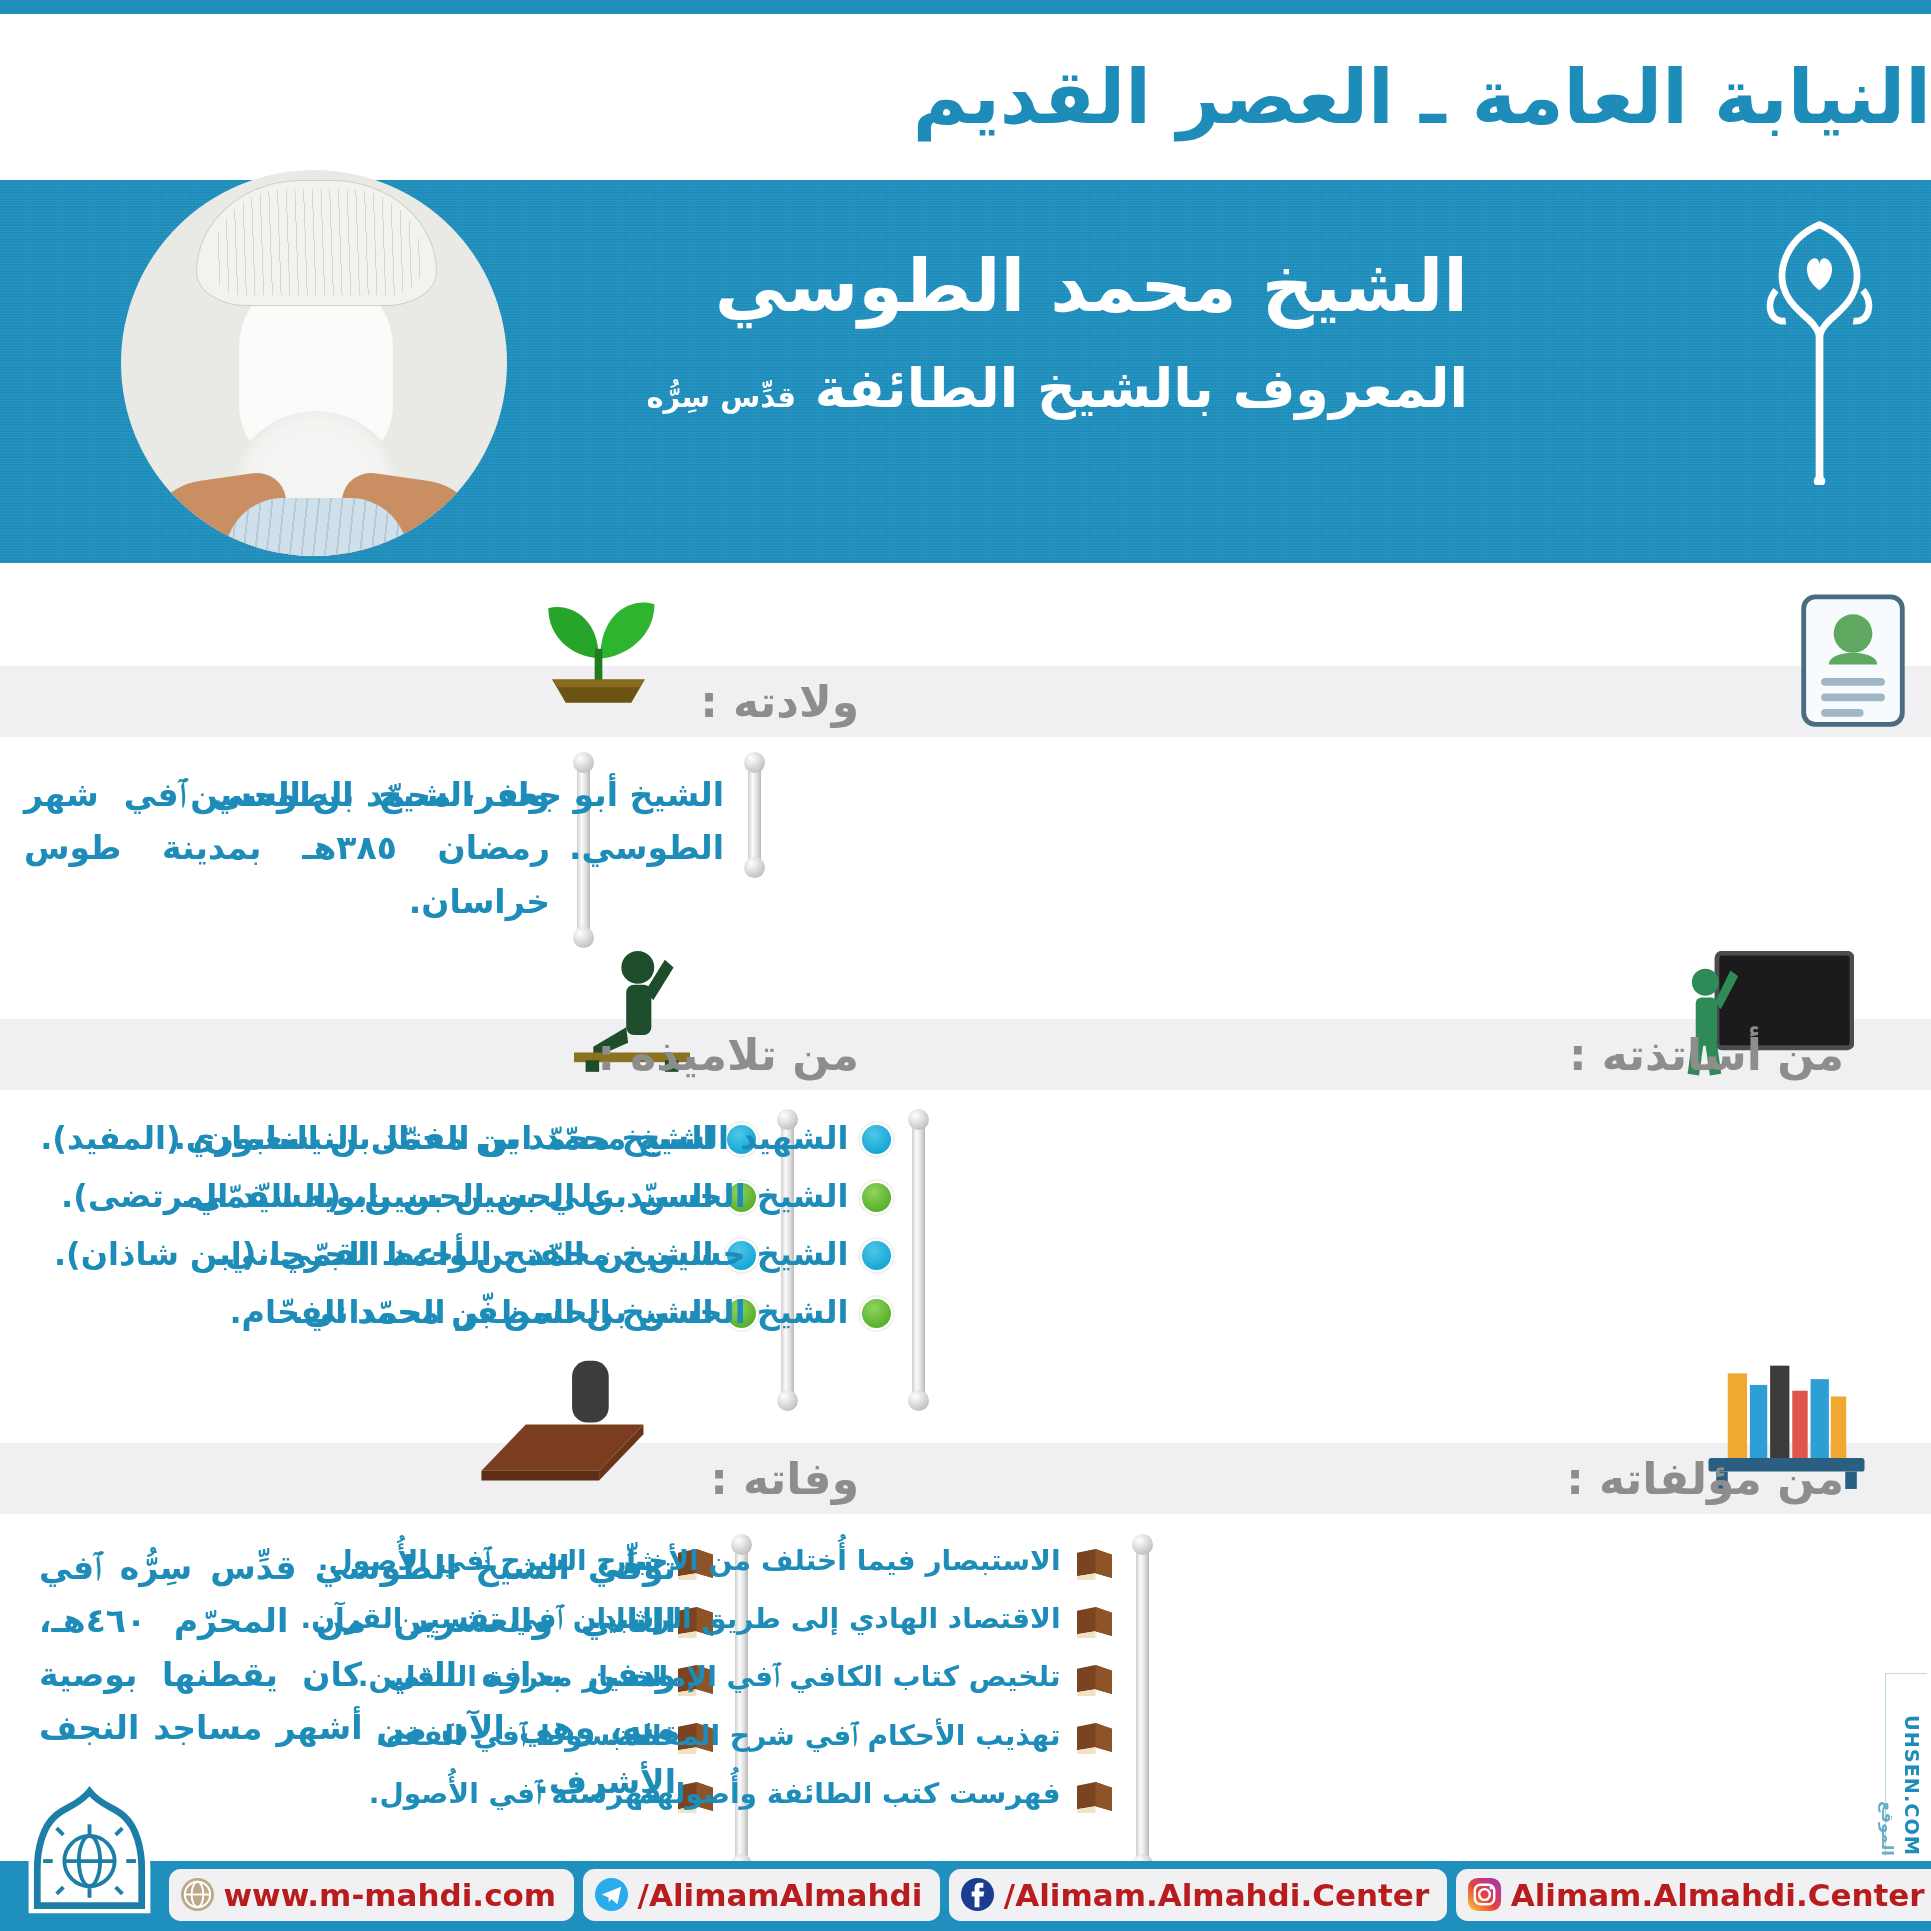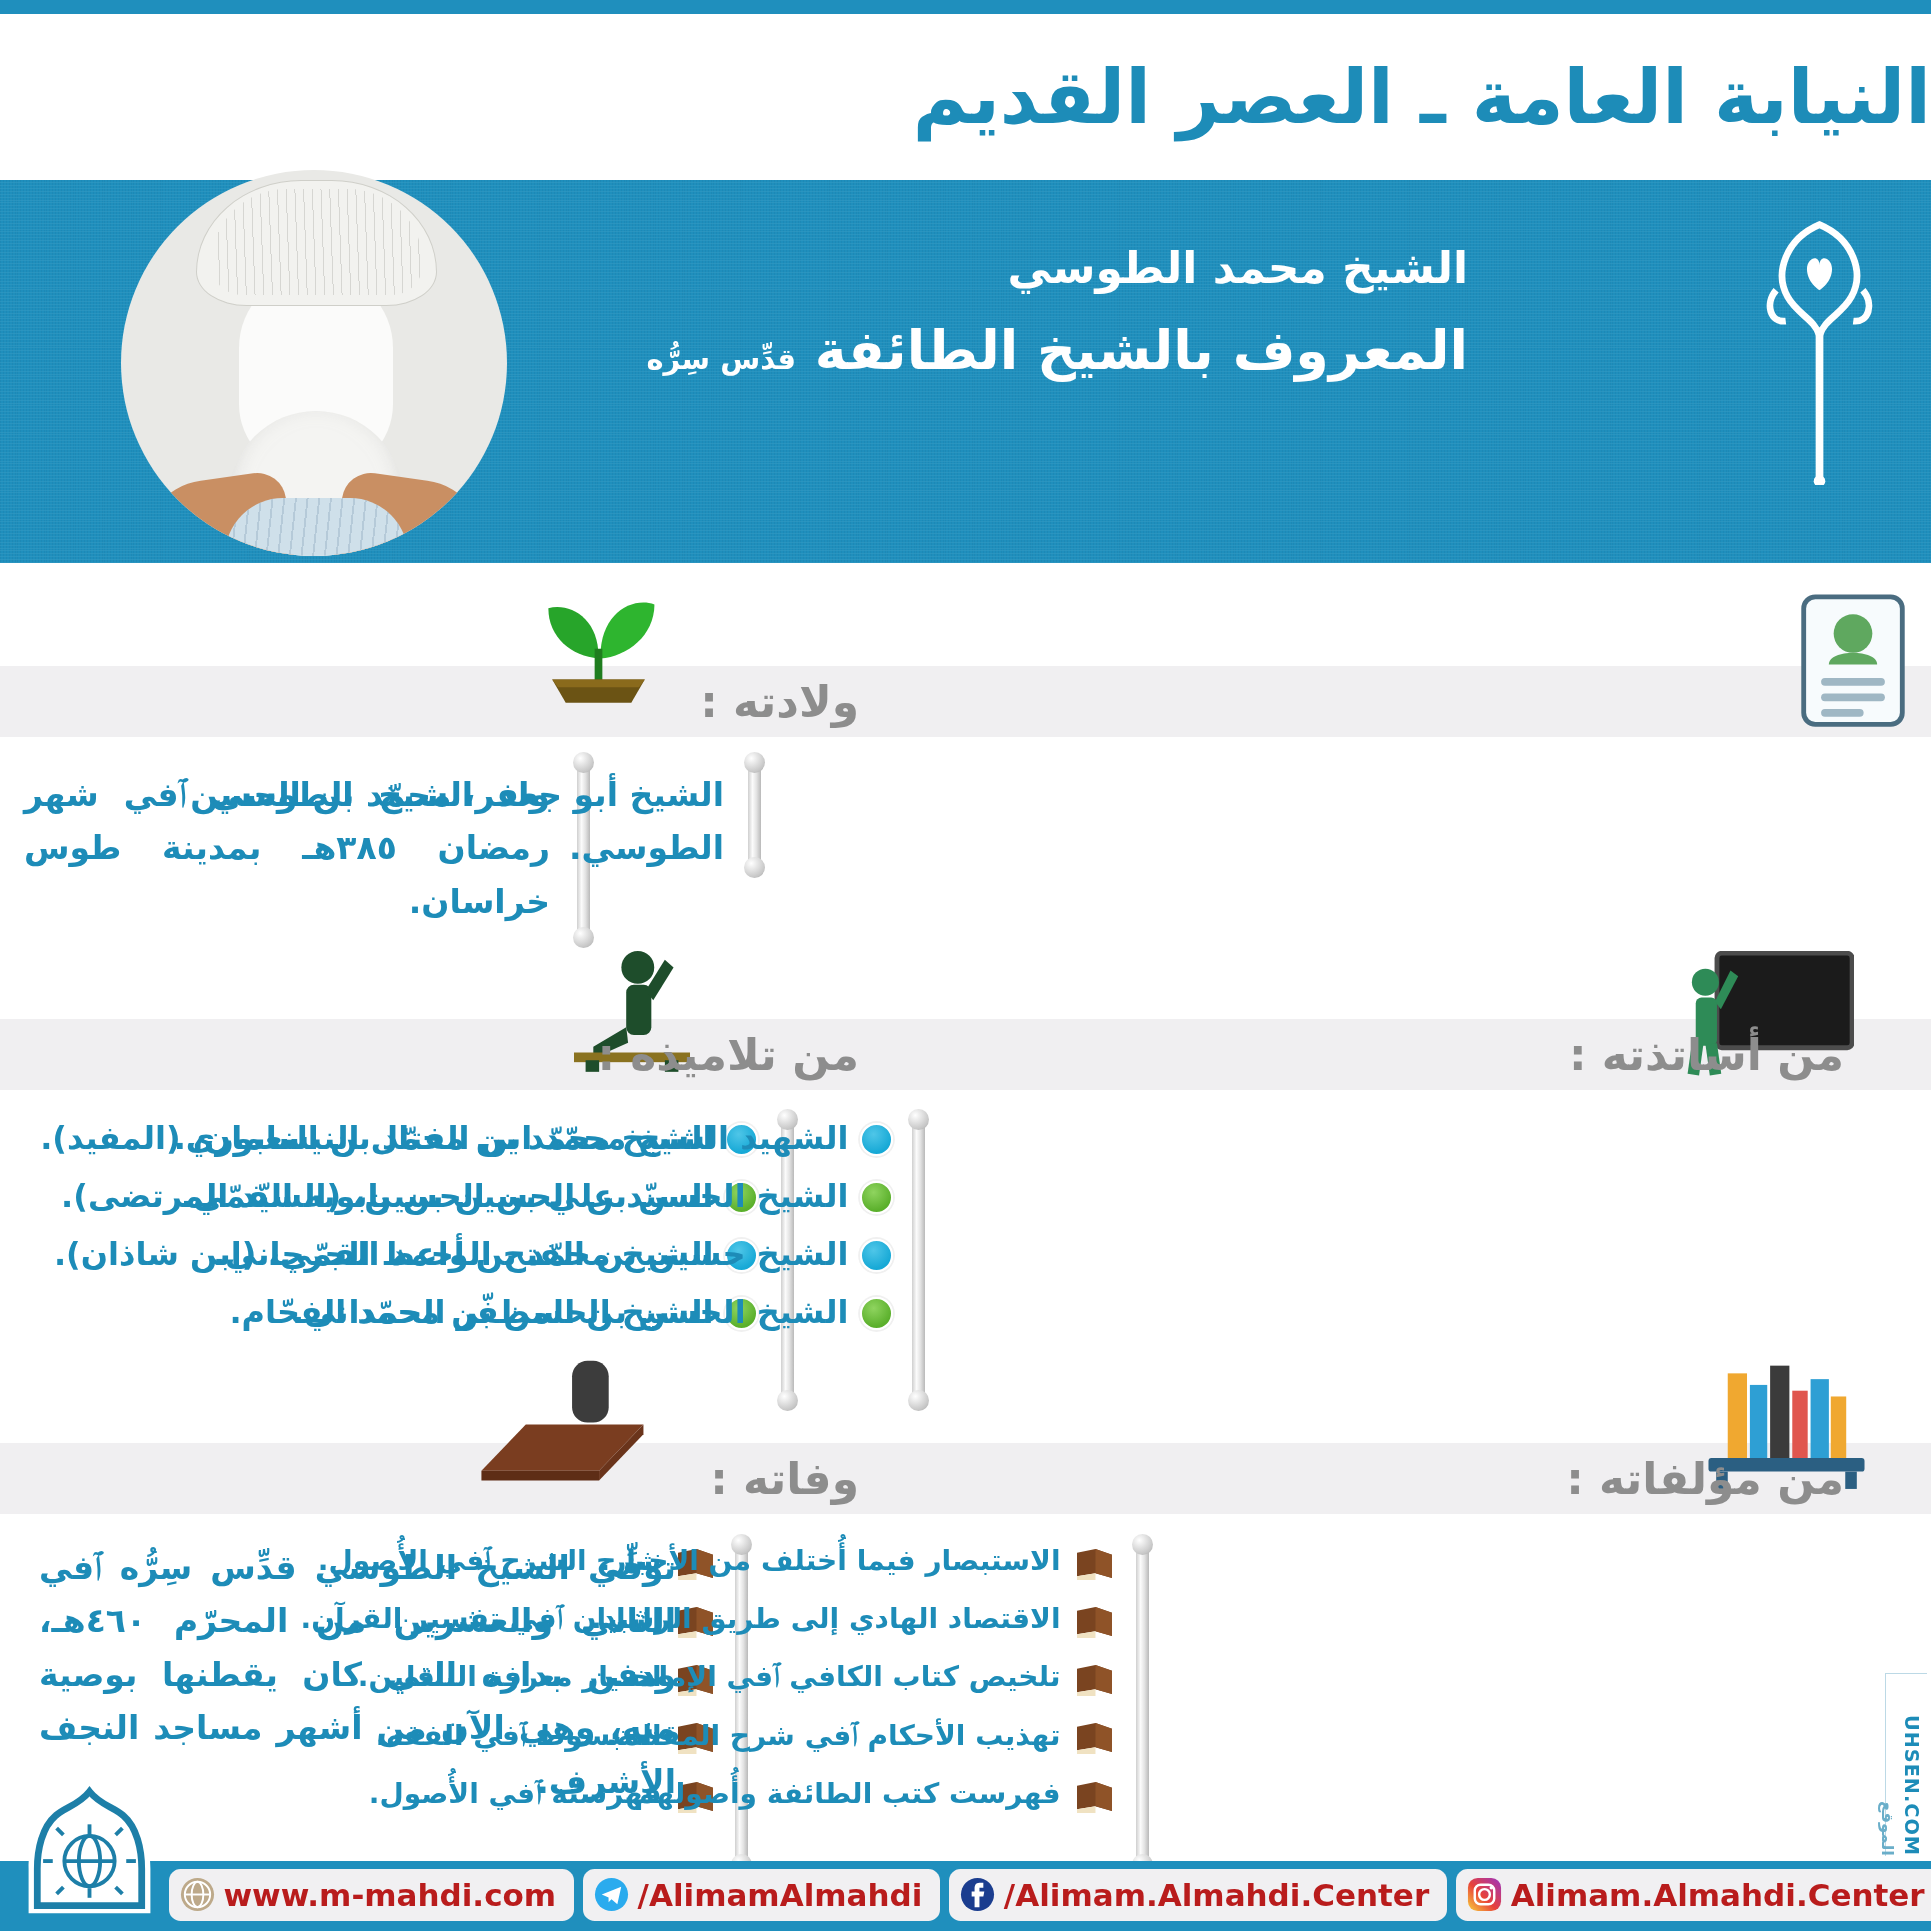--- a/index.html
+++ b/index.html
@@ -117,21 +117,21 @@
 
   
   .hero-text {
     position: absolute; right: 463px; top: 58px;
     width: 966px;
     text-align: left;
     direction: rtl;
     color: #ffffff;
   }
   .hero-line1 {
-    font-size: 44px; font-weight: bold;
+    font-size: 72px; font-weight: bold;
     line-height: 1.35;
     text-align: right;
     white-space: nowrap;
   }
   .hero-line2 {
     font-size: 54px; font-weight: bold;
     line-height: 1.35;
     margin-top: 17.4px;
     text-align: right;
     white-space: nowrap;

